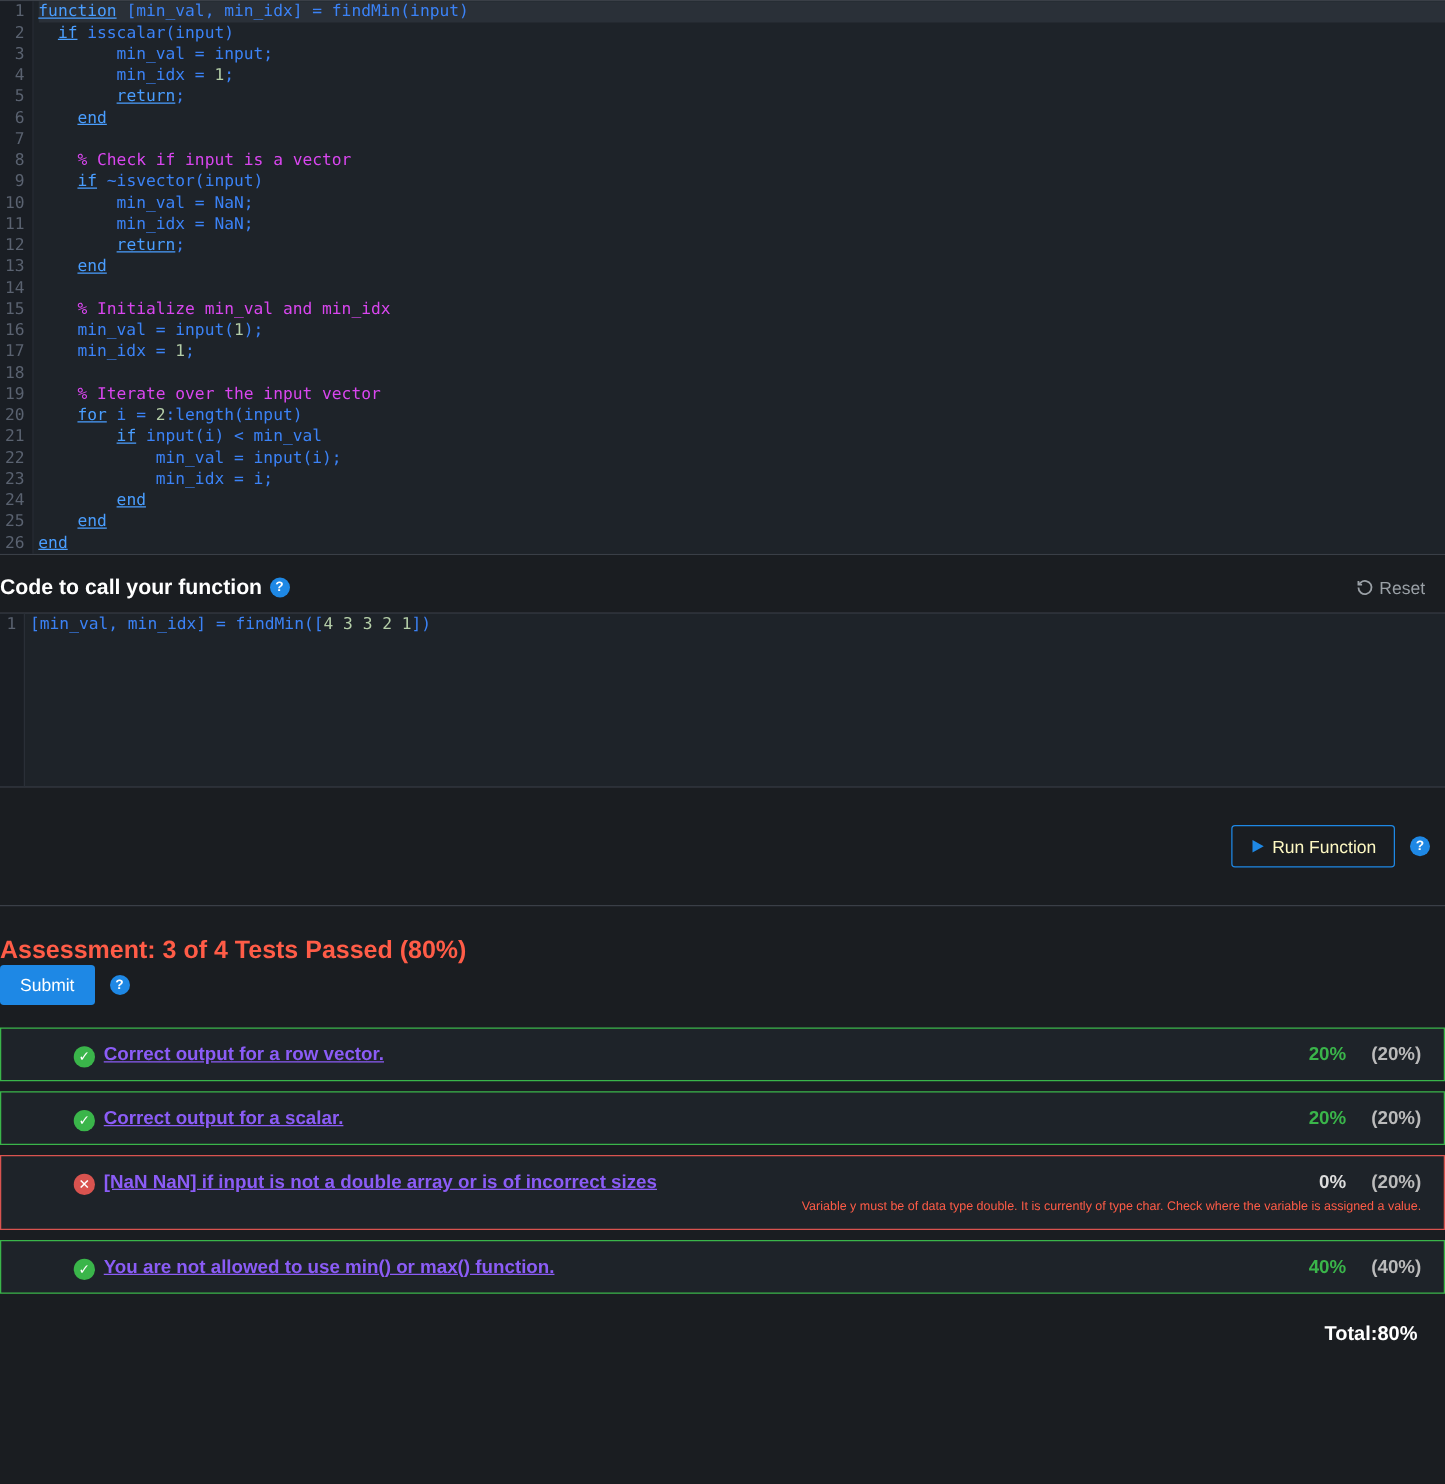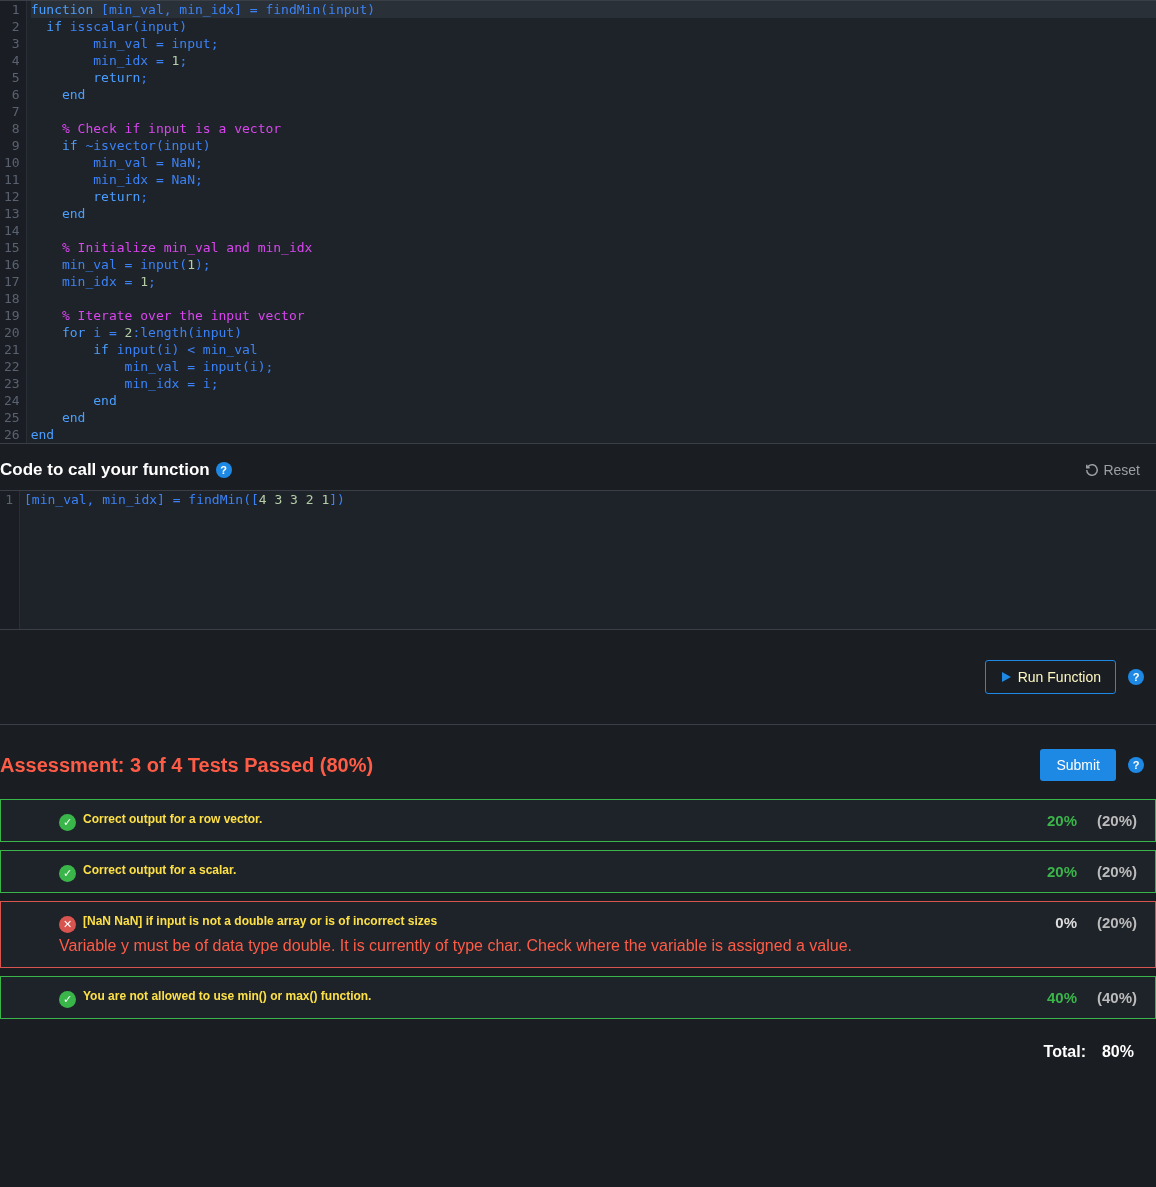--- a/index.html
+++ b/index.html
@@ -31,21 +31,21 @@
   .gutter div { height: 17px; }
   .code-content {
     padding-left: 4px;
     flex: 1;
     background: #1e2329;
     white-space: pre;
     color: #d4d4d4;
   }
   .code-line { height: 17px; }
   .code-line.hl { background: #2a3038; }
-  .tok-kw { color: #4a9eff; }
+  .tok-kw { color: #4a9eff; text-decoration: underline; }
   .tok-comment { color: #d946ef; }
   .tok-num { color: #b5cea8; }
   .tok-id { color: #3b82f6; }
 
   .section-header {
     display: flex;
     justify-content: space-between;
     align-items: center;
     padding: 16px 0 10px 0;
   }
@@ -96,22 +96,23 @@
     font-size: 14px;
     cursor: pointer;
     display: flex;
     align-items: center;
     gap: 6px;
   }
 
   .assessment-header {
     display: flex;
     justify-content: space-between;
-    align-items: center;
+    align-items: flex-start;
     padding: 24px 12px 18px 0;
+    flex-direction: column;
   }
   .assessment-title {
     font-size: 20px;
     font-weight: 600;
     color: #ff5c47;
   }
   .submit-btn {
     background: #1e88e5;
     border: none;
     color: #ffffff;
@@ -138,31 +139,30 @@
     width: 17px; height: 17px;
     border-radius: 50%;
     display: flex; align-items: center; justify-content: center;
     font-size: 11px;
     color: #fff;
   }
   .test-row .test-icon { left: 58px; }
   .test-body { margin-left: 24px; display: flex; justify-content: space-between; align-items: flex-start; }
   .test-row.pass .test-icon { background: #3ab54a; }
   .test-row.fail .test-icon { background: #d9534f; }
-  .test-label { font-weight: 600; color: #fde047; font-size: 12px; }
+  .test-label { font-weight: 600; color: #8b5cf6; font-size: 15px; text-decoration: underline; }
   .test-scores { display: flex; gap: 20px; font-size: 15px; font-weight: 600; }
   .score-earned.pass { color: #3ab54a; }
   .score-earned.fail { color: #ddd; }
   .score-weight { color: #bbb; }
-  .test-error { color: #ff5c47; margin-top: 6px; font-size: 16px; margin-left: 0px; }
+  .test-error { color: #ff5c47; margin-top: 6px; font-size: 10px; margin-left: 0px; text-align: right; }
 
   .total-row {
     display: flex;
     justify-content: flex-end;
-    gap: 16px;
     padding: 16px 22px 24px 0;
     font-size: 16px;
     font-weight: 600;
     color: #fff;
   }
   svg.play { width: 12px; height: 12px; }
 </style>
 </head>
 <body>
 

